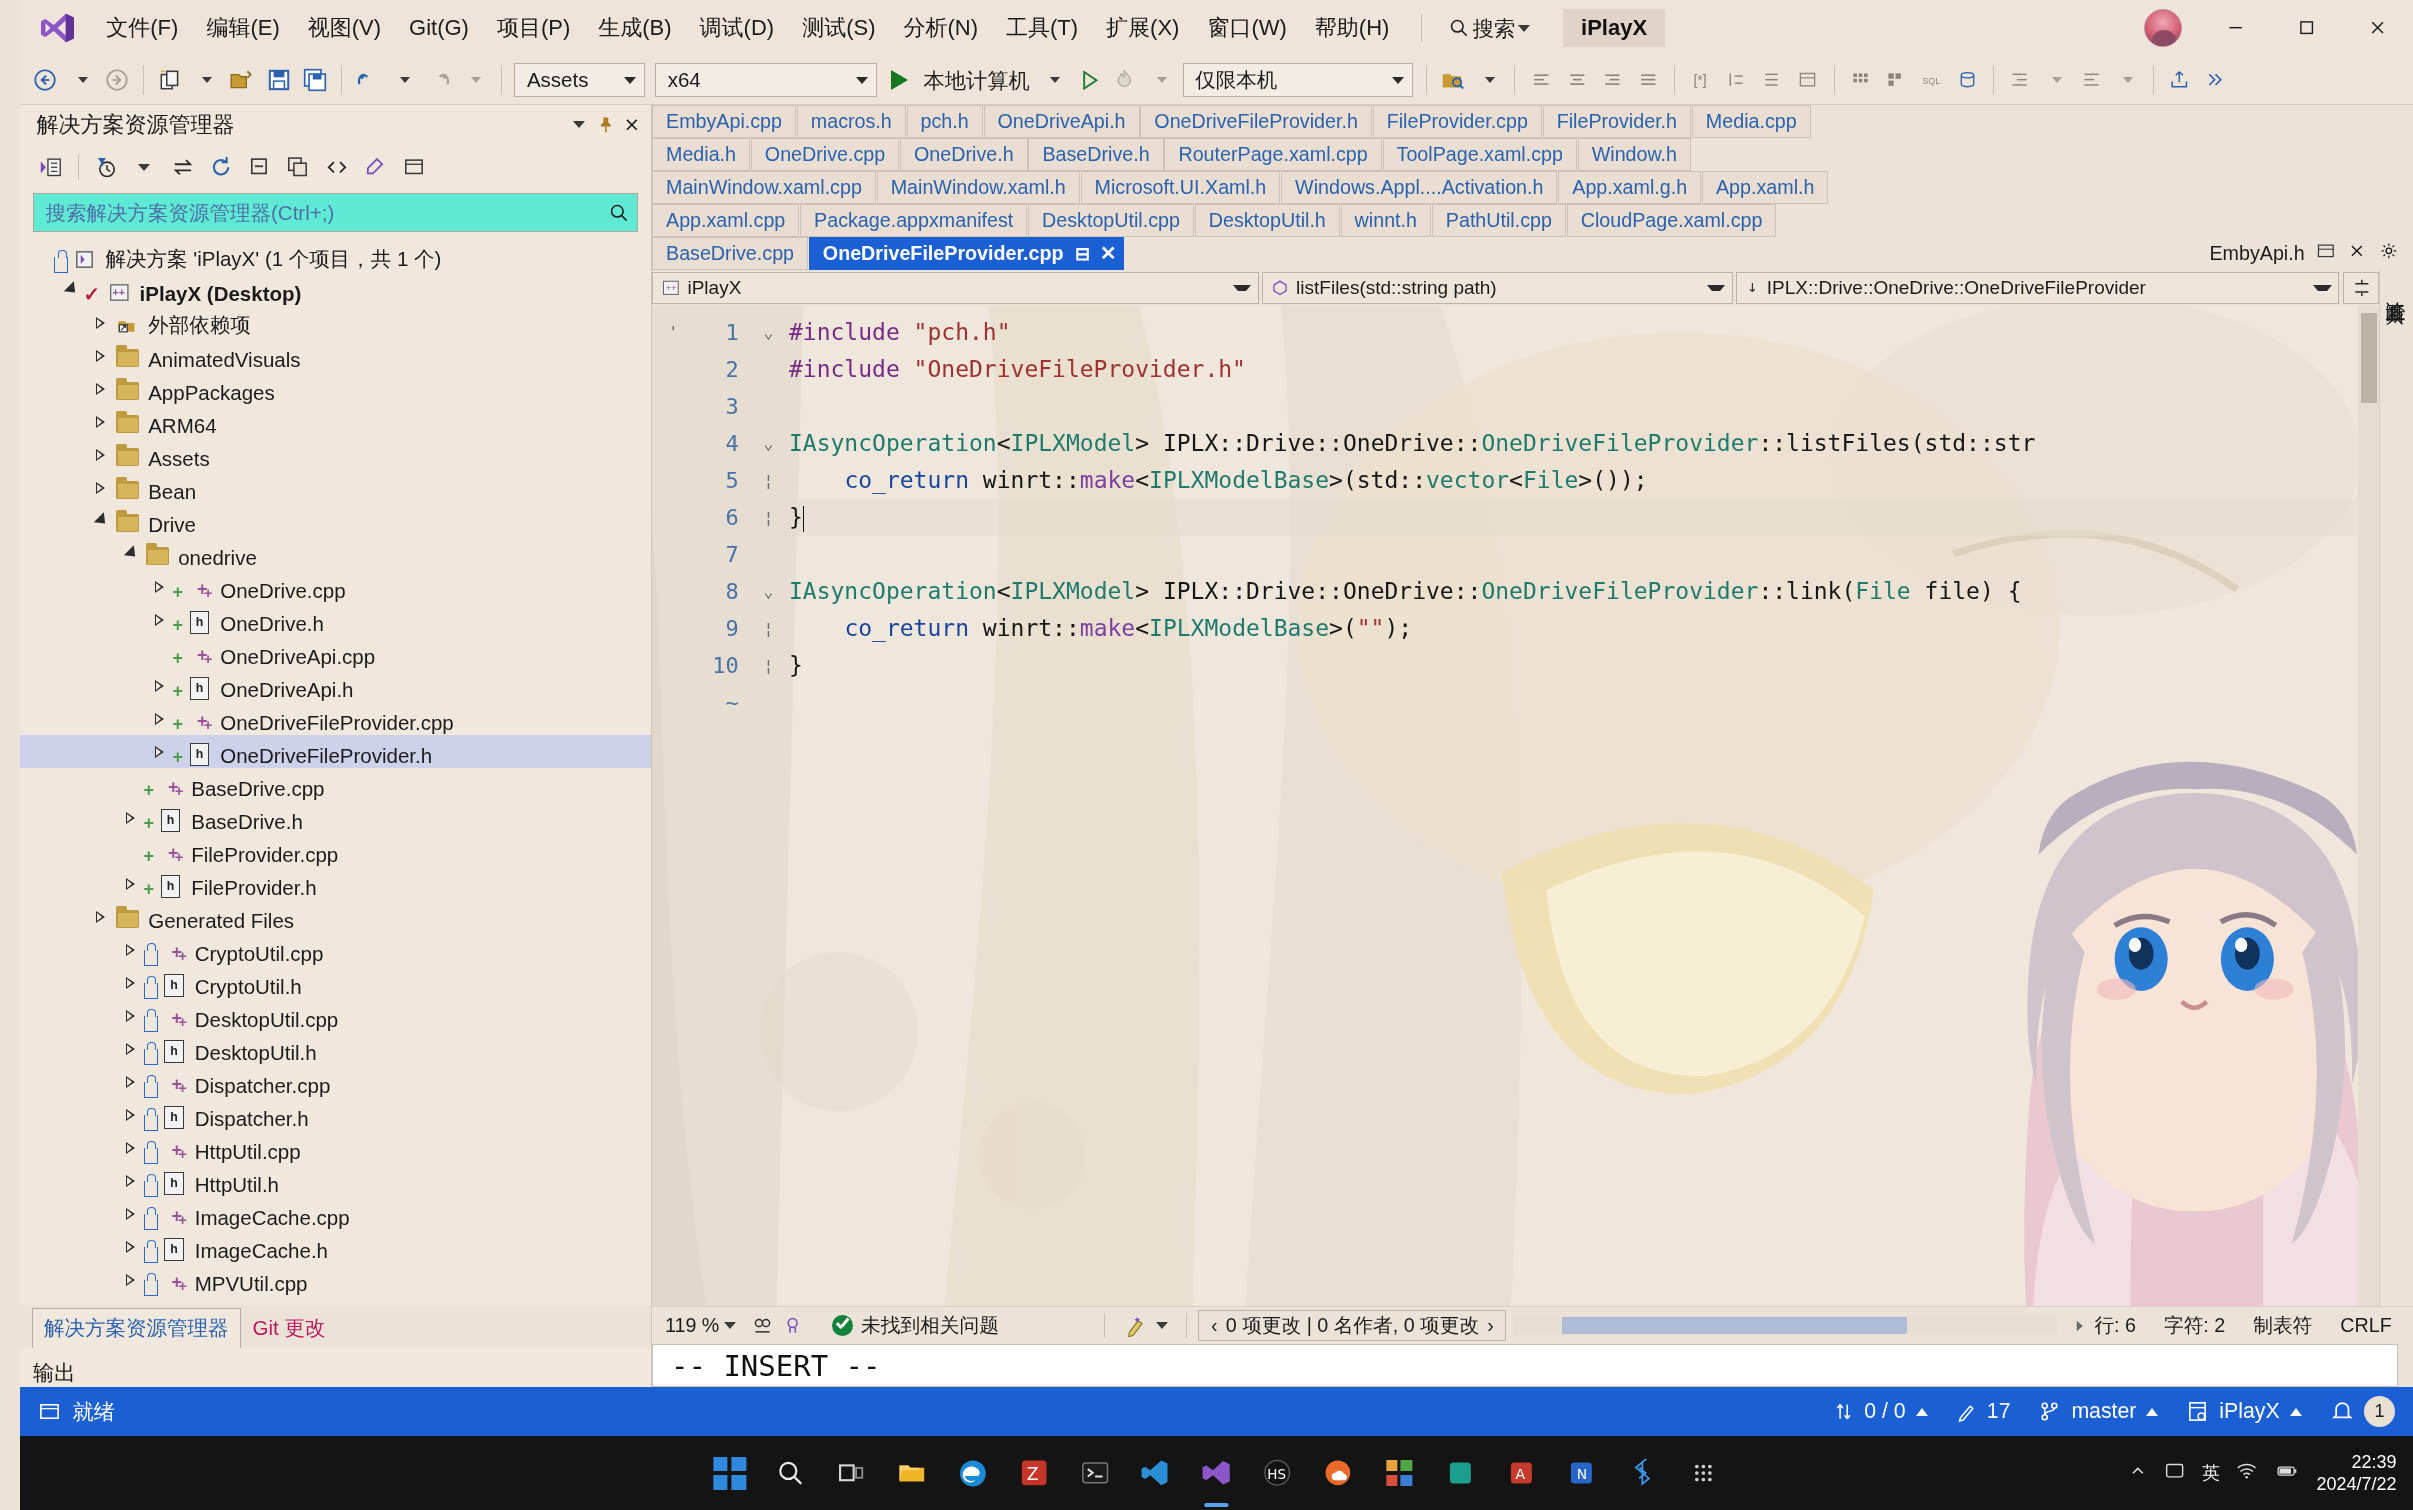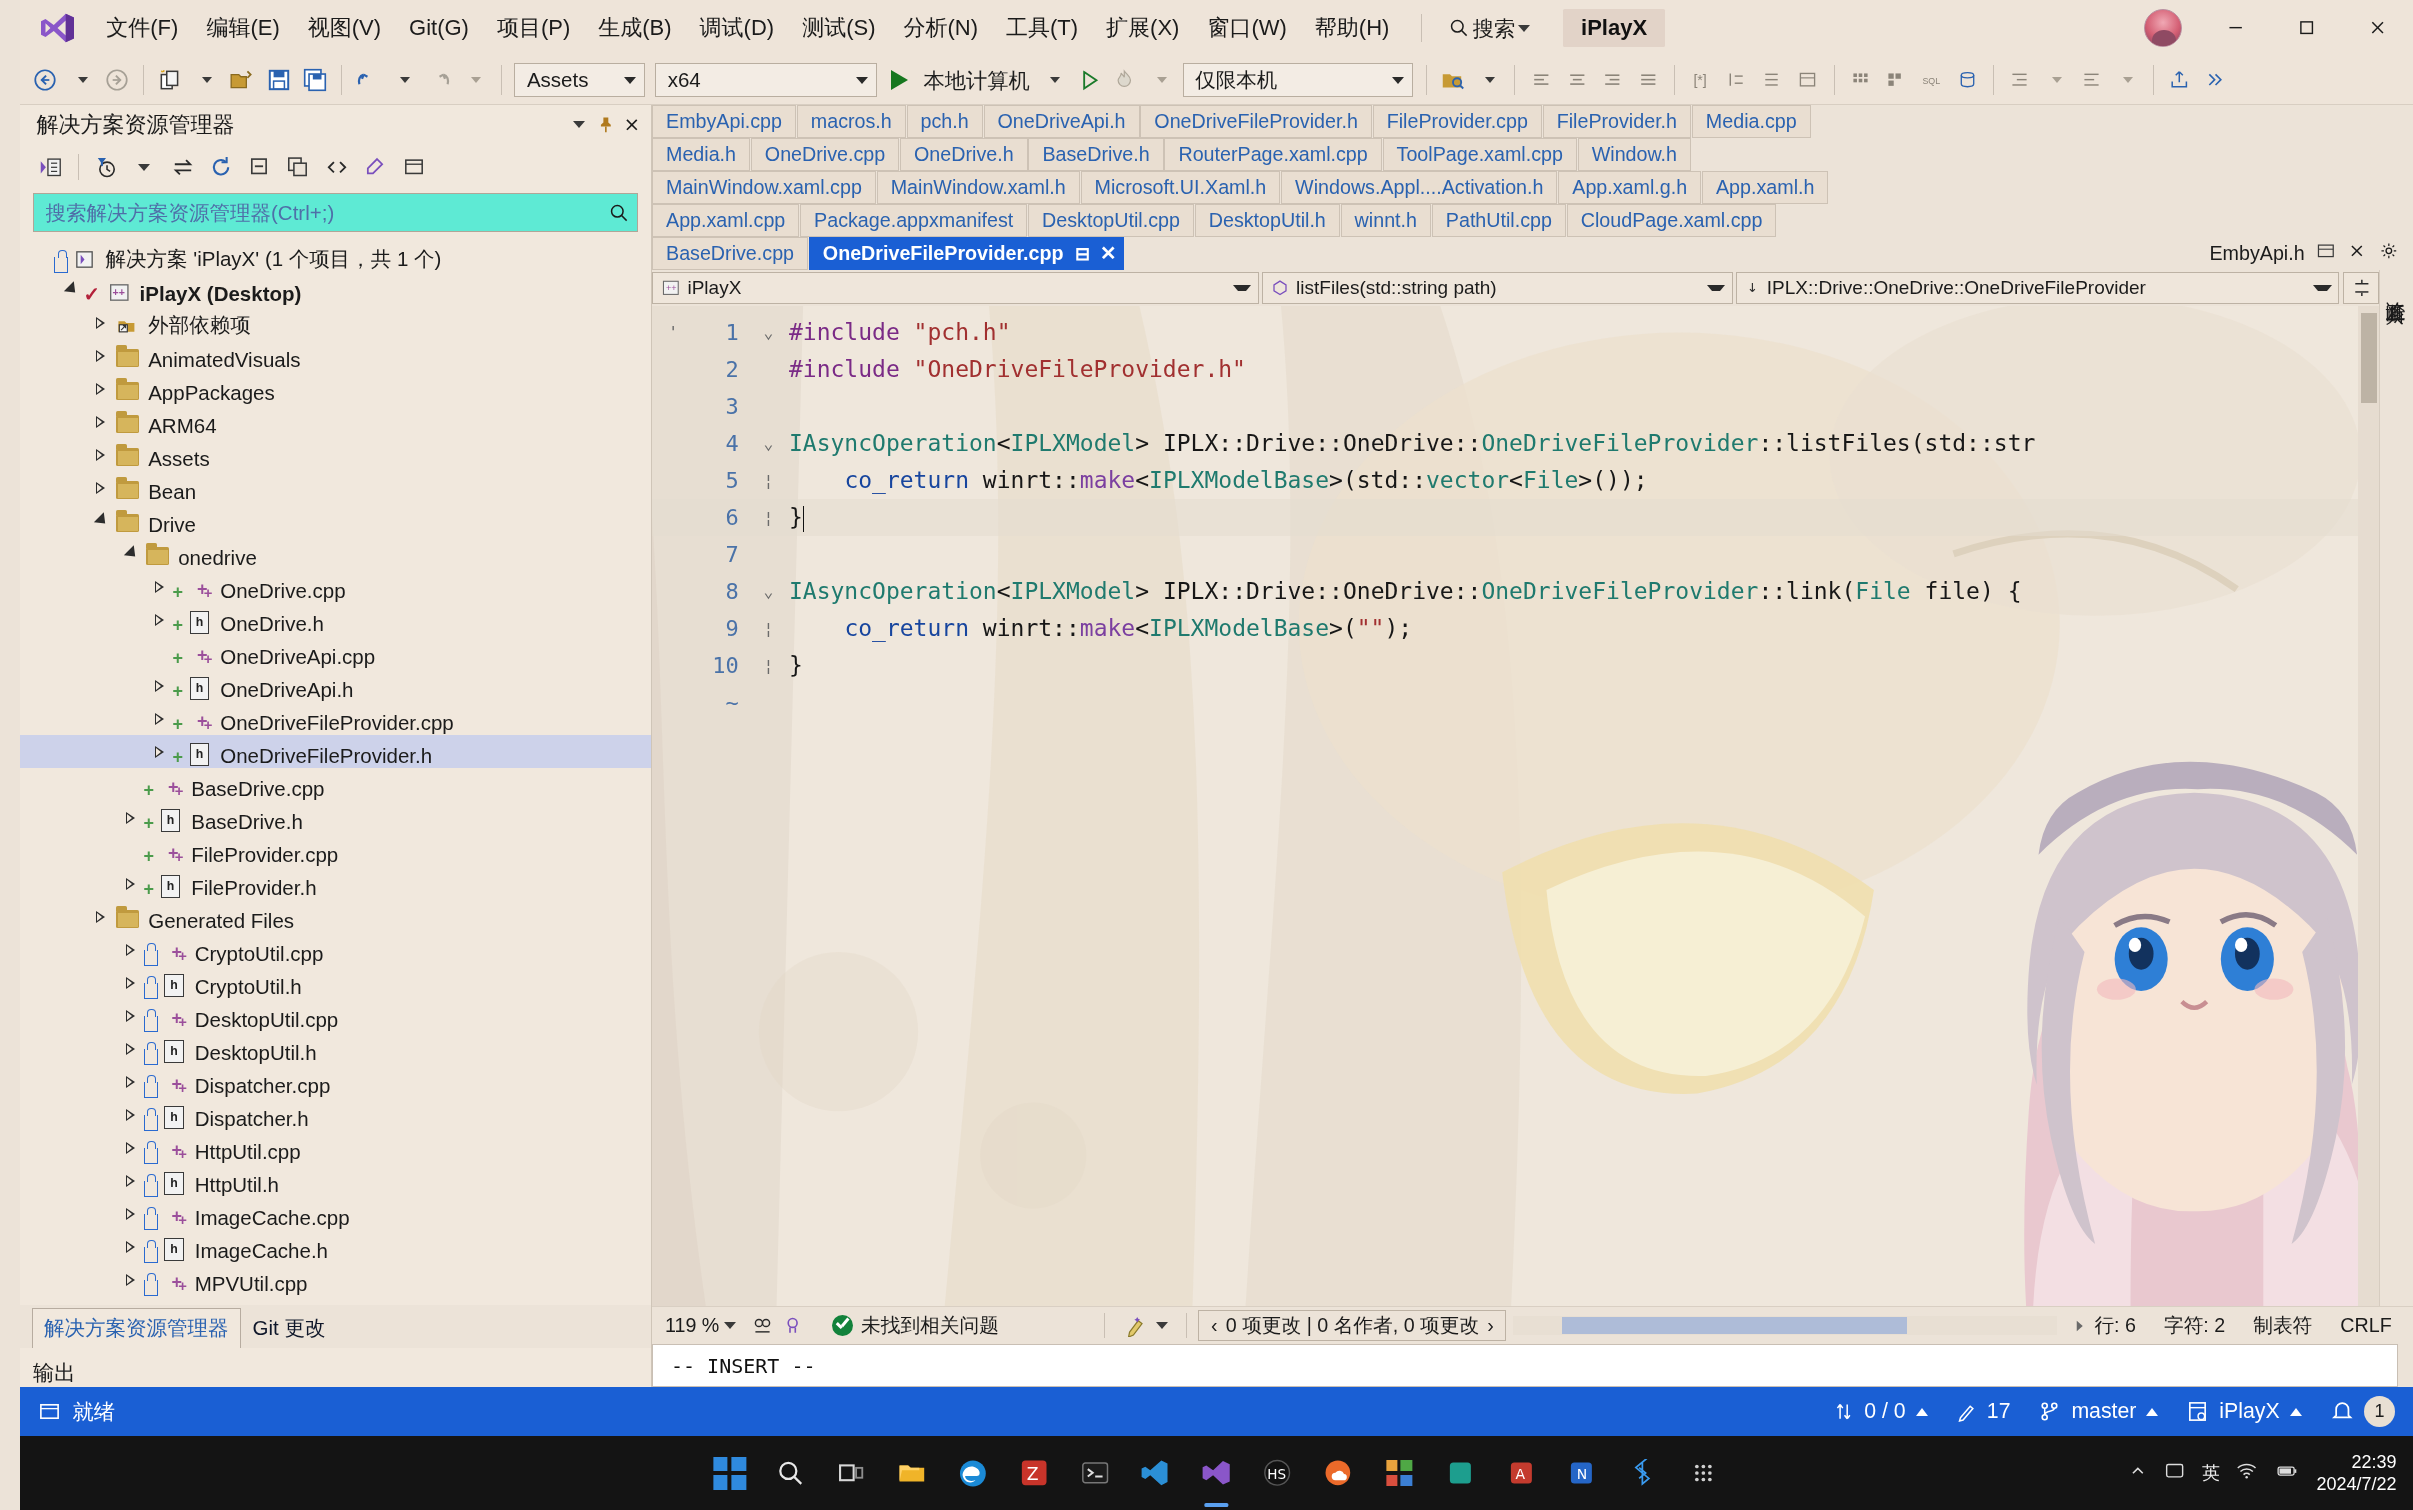--- a/index.html
+++ b/index.html
@@ -95,21 +95,21 @@
   .hfile { width: 19.7px; height: 23px; background: #f2f2f2; border: 1.6px solid #3a3a3a; position: relative; font-size: 12.3px; display:flex; align-items:center; justify-content:center; font-weight:bold; color:#222; }
   .cppic { position: relative; width: 23px; height: 21.3px; }
   .cppic .p2 { position:absolute; left:9px; top:0.8px; color:#9b4f9b; font-size:18px; line-height:1; font-weight:bold;}
   .cppic .p3 { position:absolute; left:15.6px; top:7.4px; color:#9b4f9b; font-size:14.8px; line-height:1; font-weight:bold;}
   .lockic { width: 14px; height: 16.4px; border: 1.6px solid #2a6ad0; border-top: none; margin-right:2.5px; position: relative; }
   .lockic::before { content:""; position:absolute; left:2.5px; top:-7.4px; width:7.4px; height:7.4px; border: 1.6px solid #2a6ad0; border-bottom: none; border-radius: 4.1px 4.1px 0 0; }
   .plusic { color:#4b9b4b; font-weight:bold; font-size:18px; margin-right:2.5px; }
   .sln-bottom-tabs { height: 43px; display: flex; align-items: flex-end; padding-left: 11.5px; gap: 0; background:#ece3d8;}
   .sb-tab { padding: 4.9px 11.5px 6.6px 11.5px; font-size: 20.5px; color: #2a62b0; }
   .sb-tab.active { border: 0.8px solid #b7aca0; border-bottom: none; background: #f1e8dd; color:#2a62b0; }
-  .sb-tab.plain { color: #0f172a; }
+  .sb-tab.plain { color: #be185d; }
   .out-label { padding: 9.9px 0 0 13px; font-size: 21.3px; color: #1b1b1b; }
 
   
   .editor-col { flex: 1; display: flex; flex-direction: column; min-width: 0; }
   .tabwell { background: #ece3d8; padding: 0; flex: 0 0 auto; }
   .tabrow { display: flex; align-items: stretch; height: 33px; }
   .dtab {
     border: 0.8px solid #cdc2b5; border-bottom: 0.8px solid #cdc2b5; background: #e9ded1;
     color: #2a62b0; font-size: 19.7px; display: flex; align-items: center;
     padding: 0 13px; white-space: nowrap; margin-right: 0.8px;
@@ -172,21 +172,21 @@
   .ok-dot::after { content:""; position:absolute; left:4.9px; top:9px; width:6.6px;height:2.5px;background:#fff;transform:rotate(45deg);}
   .ok-dot::before { content:""; position:absolute; left:8.2px; top:5.7px; width:9.9px;height:2.5px;background:#fff;transform:rotate(-50deg);}
   .changesbox { border: 0.8px solid #bdb2a4; height: 31px; display: flex; align-items: center; padding: 0 11.5px; gap: 8.2px; }
   .hscroll { flex: 1; height: 19.7px; background: #e8dfd3; margin: 0 6.6px; position: relative; }
   .hscroll .thumb { position: absolute; left: 49px; top: 1.6px; width: 345px; height: 16.4px; background: #aebcd8; }
   .pos-items { display: flex; align-items: center; gap: 28px; padding-right: 21.3px; }
 
   
   .vimbar { height: 43px; flex: 0 0 43px; background: #ffffff; border: 0.8px solid #c9bfb4; margin: 0 14.8px 0 0;
             display: flex; align-items: center; padding-left: 18px; font-family: "DejaVu Sans Mono", monospace;
-            font-size: 20px; color: #111; }
+            font-size: 29px; color: #111; }
 
   
   .vsstatus {
     height: 49px; flex: 0 0 49px; background: #1a5fd4; color: #fff; display: flex;
     align-items: center; font-size: 21.3px;
   }
   .vs-left { display: flex; align-items: center; gap: 11.5px; padding-left: 18px; }
   .vs-right { margin-left: auto; display: flex; align-items: center; gap: 28px; padding-right: 18px; }
   .vs-chunk { display: flex; align-items: center; gap: 9.9px; white-space: nowrap; }
   .vs-up { width: 0;height:0;border-left:6.6px solid transparent;border-right:6.6px solid transparent;border-bottom:8.2px solid #fff;}

